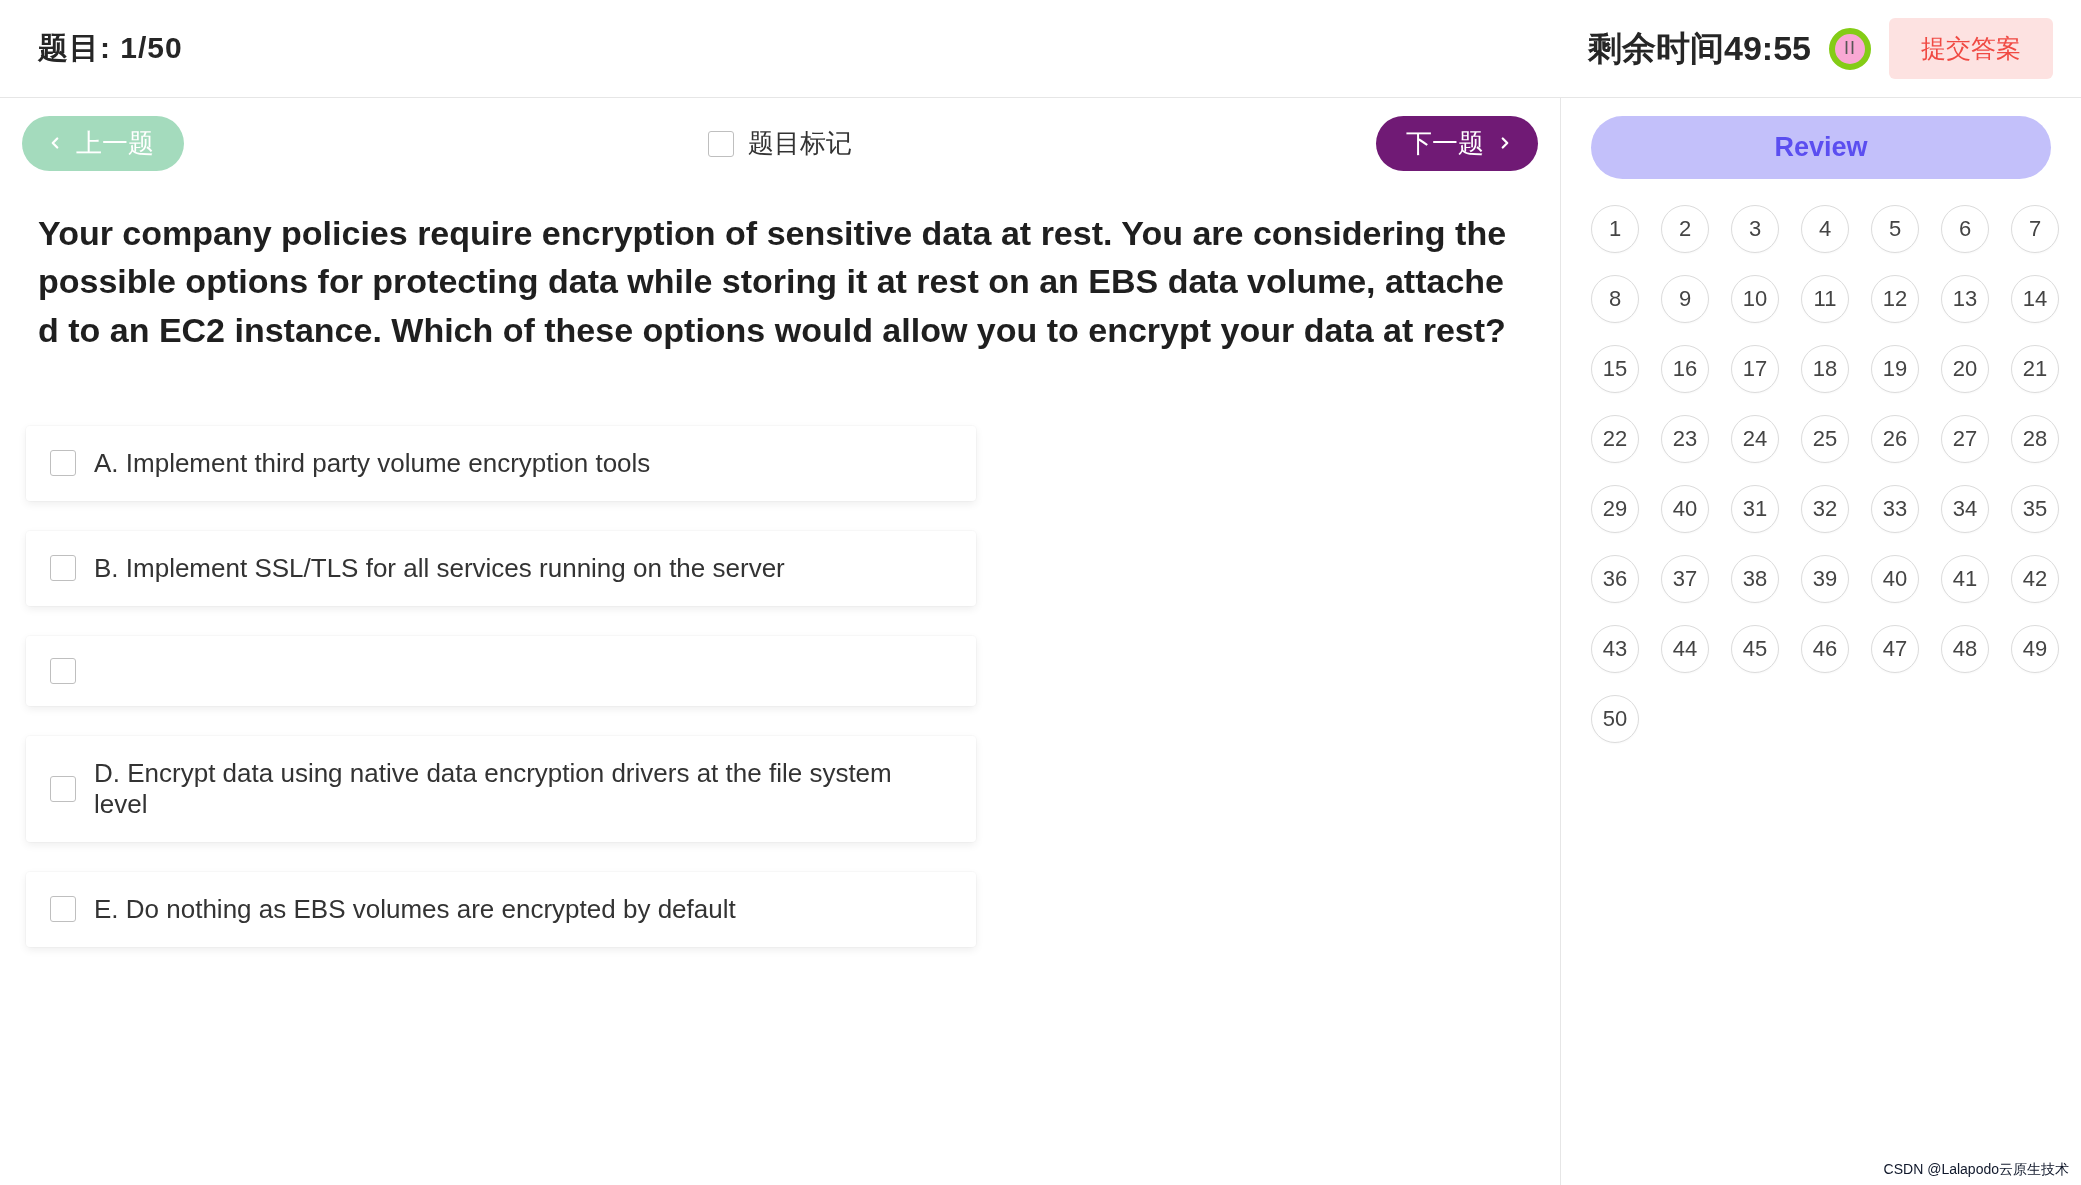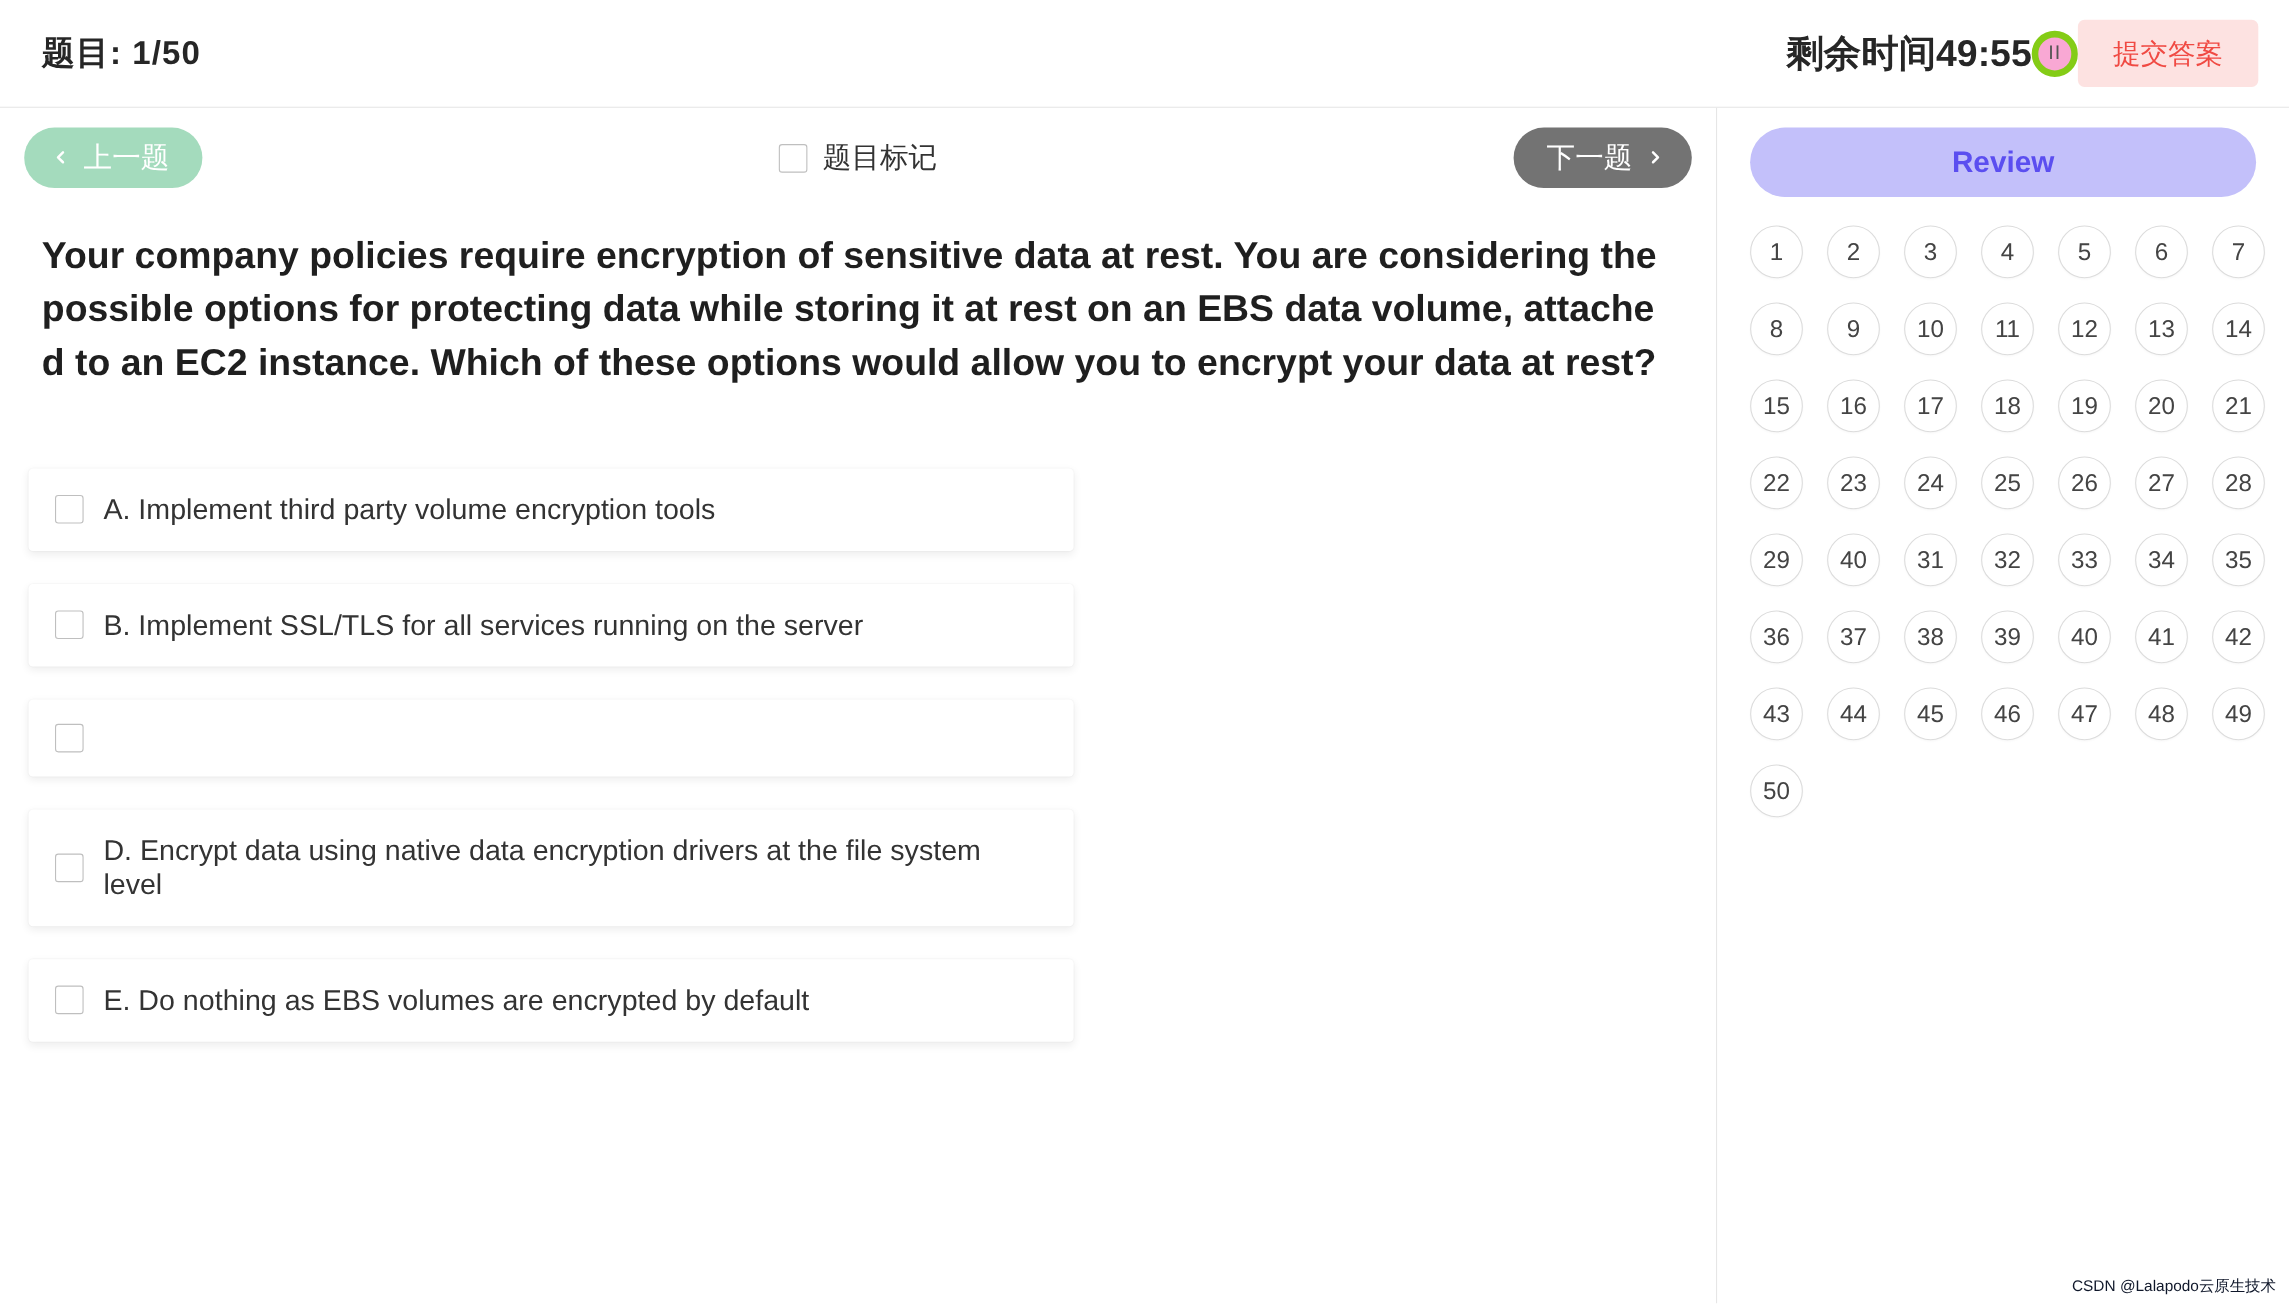--- a/index.html
+++ b/index.html
@@ -6,21 +6,21 @@
   html, body { width: 2081px; height: 1185px; font-family: "Microsoft YaHei", "PingFang SC", Arial, sans-serif; background: #fff; color: #262626; }
   .top-bar {
     height: 98px;
     display: flex;
     align-items: center;
     justify-content: space-between;
     border-bottom: 1px solid #e6e6e6;
     padding: 0 28px 0 38px;
   }
   .top-left { font-size: 30px; font-weight: 700; letter-spacing: 1px; }
-  .top-right { display: flex; align-items: center; }
+  .top-right { display: flex; align-items: center; gap: 18px; }
   .timer { font-size: 34px; font-weight: 700; }
   .pause-btn {
     width: 42px; height: 42px;
     border-radius: 50%;
     border: 6px solid #84cc16;
     background: #f9a8d4;
     display: flex; align-items: center; justify-content: center;
     cursor: pointer;
     font-size: 18px;
     color: #555;
@@ -45,21 +45,21 @@
   .nav-row { display: flex; align-items: center; justify-content: space-between; margin-bottom: 34px; }
   .nav-btn {
     display: inline-flex; align-items: center; gap: 12px;
     border-radius: 999px;
     padding: 10px 30px 10px 22px;
     border: none;
     font-size: 26px;
     cursor: pointer;
   }
   .nav-prev { background: #95d5b2; color: #fff; padding-left:24px; padding-right:30px;}
-  .nav-next { background: #737373; color: #fff; padding-left:30px; padding-right:24px;}
+  .nav-next { background: #701a75; color: #fff; padding-left:30px; padding-right:24px;}
   .nav-prev.disabled { opacity: .85; }
   .mark-wrap { display: flex; align-items: center; gap: 14px; font-size: 26px; color: #333; }
   .checkbox {
     width: 26px; height: 26px; border: 1px solid #bfbfbf; border-radius: 3px; display:inline-block; background:#fff;
   }
   .chev { display:inline-block; }
   .question-text { font-size: 34px; font-weight: 700; line-height: 1.42; word-break: break-all; padding: 4px 16px 0 16px; color:#1f1f1f;}
   .answers { margin-top: 72px; display:flex; flex-direction:column; gap:30px; padding-left: 4px;}
   .answer-card {
     width: 950px;

